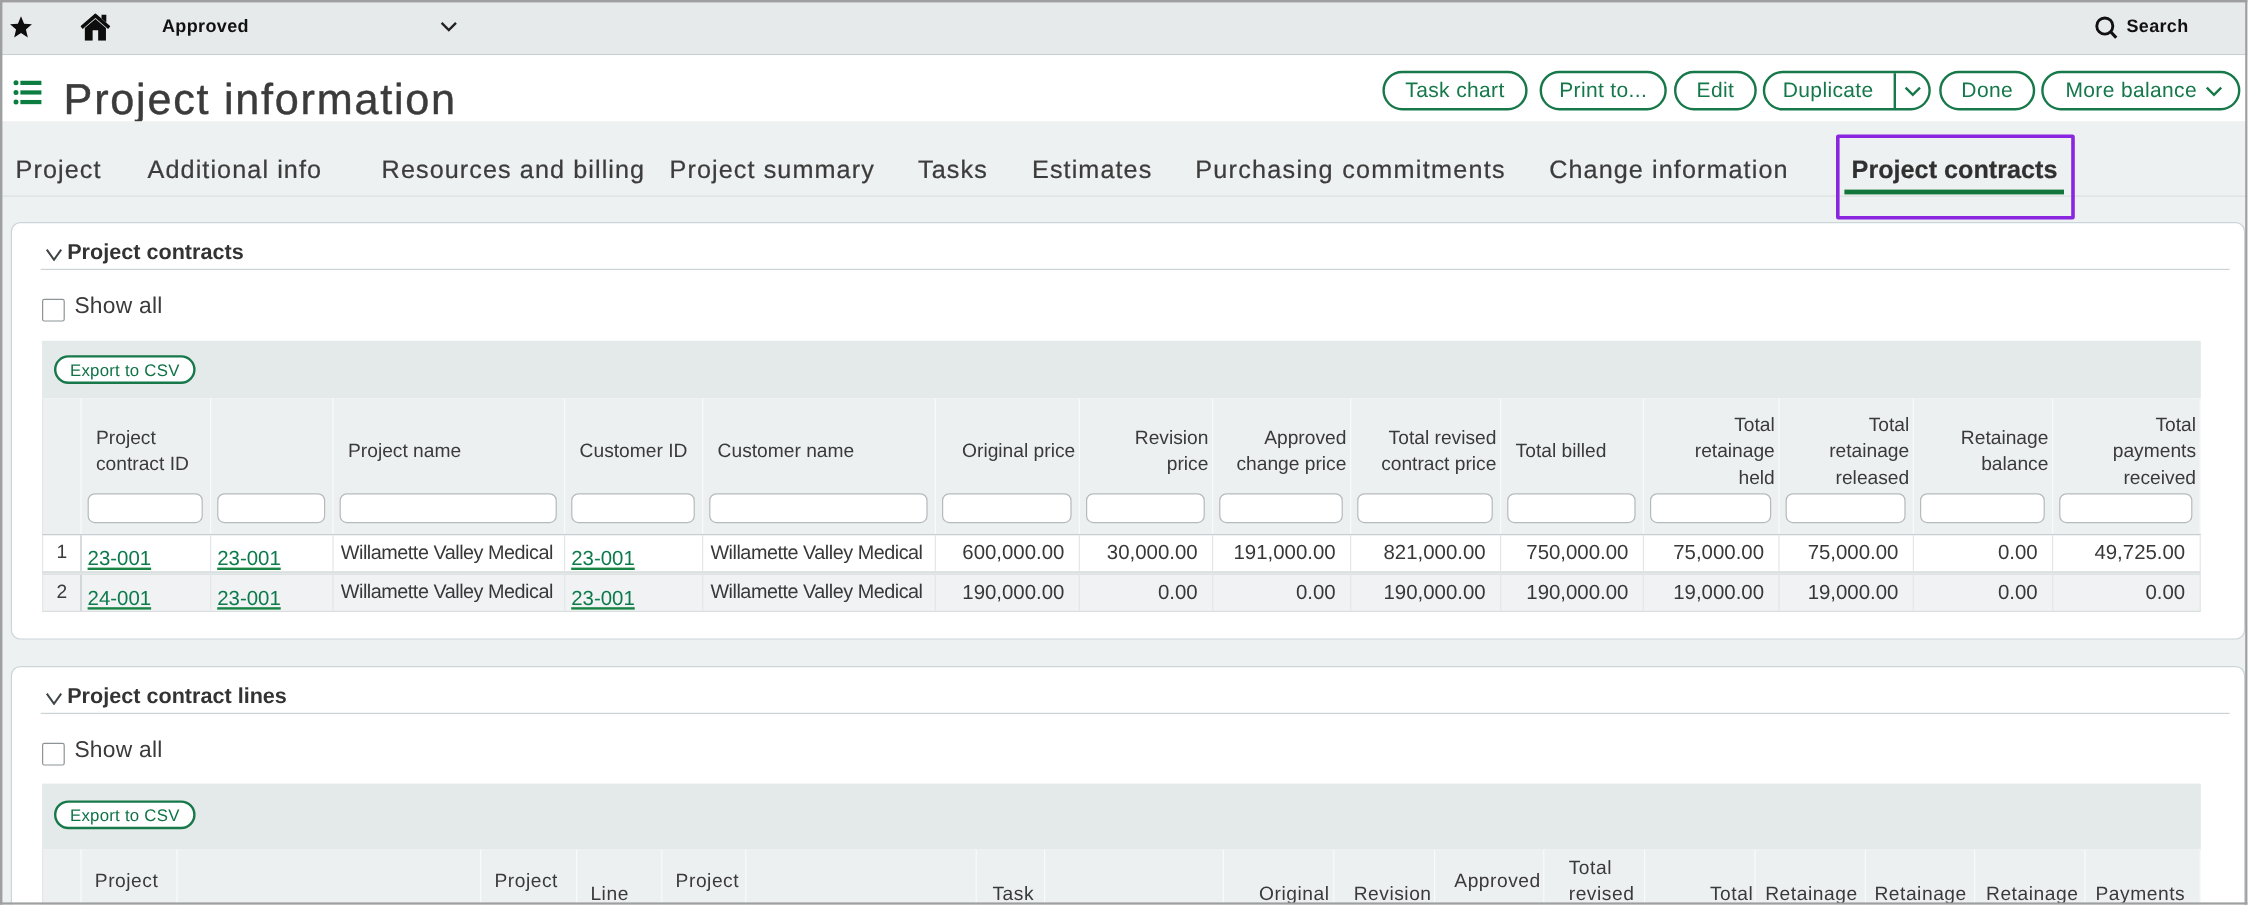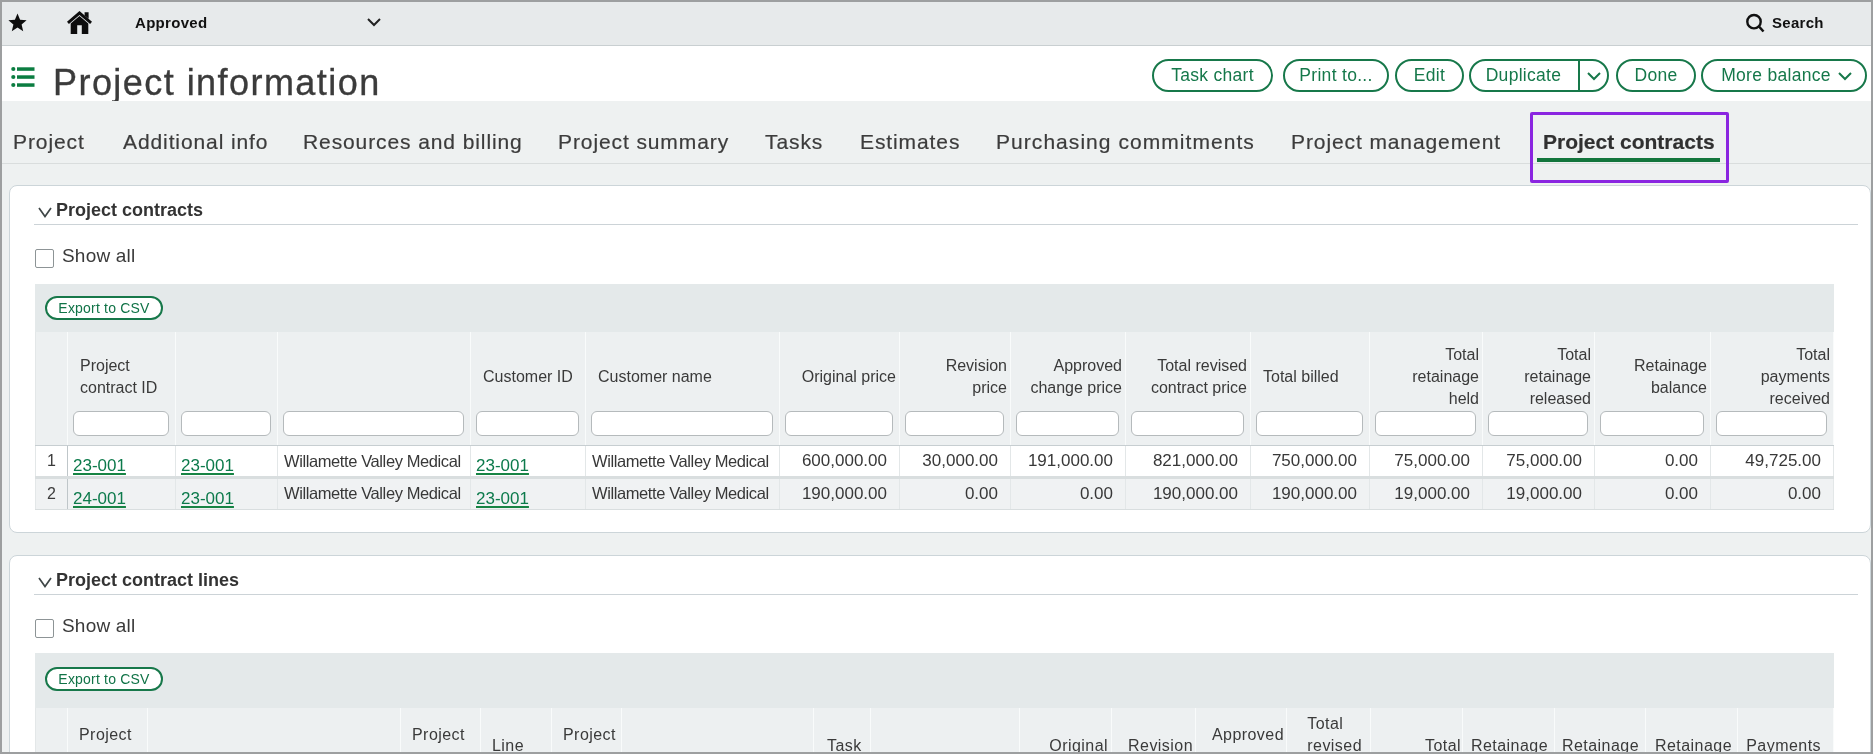--- a/index.html
+++ b/index.html
@@ -111,26 +111,26 @@
 </svg>
 <div class="abs btn" style="left:1616px; width:80px;">Done</div>
 <div class="abs btn" style="left:1701px; width:166px; padding-right:16px;">More balance</div>
 <svg class="abs" style="left:1838px; top:72px;" width="14" height="9" viewBox="0 0 14 9">
   <path d="M1 1 L7 7 L13 1" fill="none" stroke="#17784a" stroke-width="2"></path>
 </svg>
 
 <div class="abs" id="tabsrow"></div>
 <div class="tab" style="left:13px;">Project</div>
 <div class="tab" style="left:123px;">Additional info</div>
-<div class="tab" style="left:303px;">Resources and billing</div>
+<div class="tab" style="left:318px;">Resources and billing</div>
 <div class="tab" style="left:558px;">Project summary</div>
 <div class="tab" style="left:765px;">Tasks</div>
 <div class="tab" style="left:860px;">Estimates</div>
 <div class="tab" style="left:996px; letter-spacing:1.05px;">Purchasing commitments</div>
-<div class="tab" style="left:1291px;">Project management</div>
+<div class="tab" style="left:1291px;">Change information</div>
 <div class="tab tabb" style="left:1543px; letter-spacing:0;">Project contracts</div>
 <div class="abs" id="greenline"></div>
 <div class="abs" id="purplebox"></div>
 
 <div class="abs" id="content">
 
   <div class="panel" id="panel1">
     <svg class="chev" width="14" height="11" viewBox="0 0 14 11">
           <path d="M1 1 L7 9.5 L13 1" fill="none" stroke="#3f4647" stroke-width="1.7"></path>
         </svg>
@@ -151,20 +151,23 @@
           <div class="hcell hl" style="width:108px">
             <div class="hlab">
               <div>Project<br>contract ID</div>
             </div>
             <div class="fin"></div>
           </div>
           <div class="hcell hl" style="width:102px">
             <div class="fin"></div>
           </div>
           <div class="hcell hl" style="width:193px">
+            <div class="hlab">
+              <div>Project name</div>
+            </div>
             <div class="fin"></div>
           </div>
           <div class="hcell hl" style="width:115px">
             <div class="hlab">
               <div>Customer ID</div>
             </div>
             <div class="fin"></div>
           </div>
           <div class="hcell hl" style="width:194px">
             <div class="hlab">

